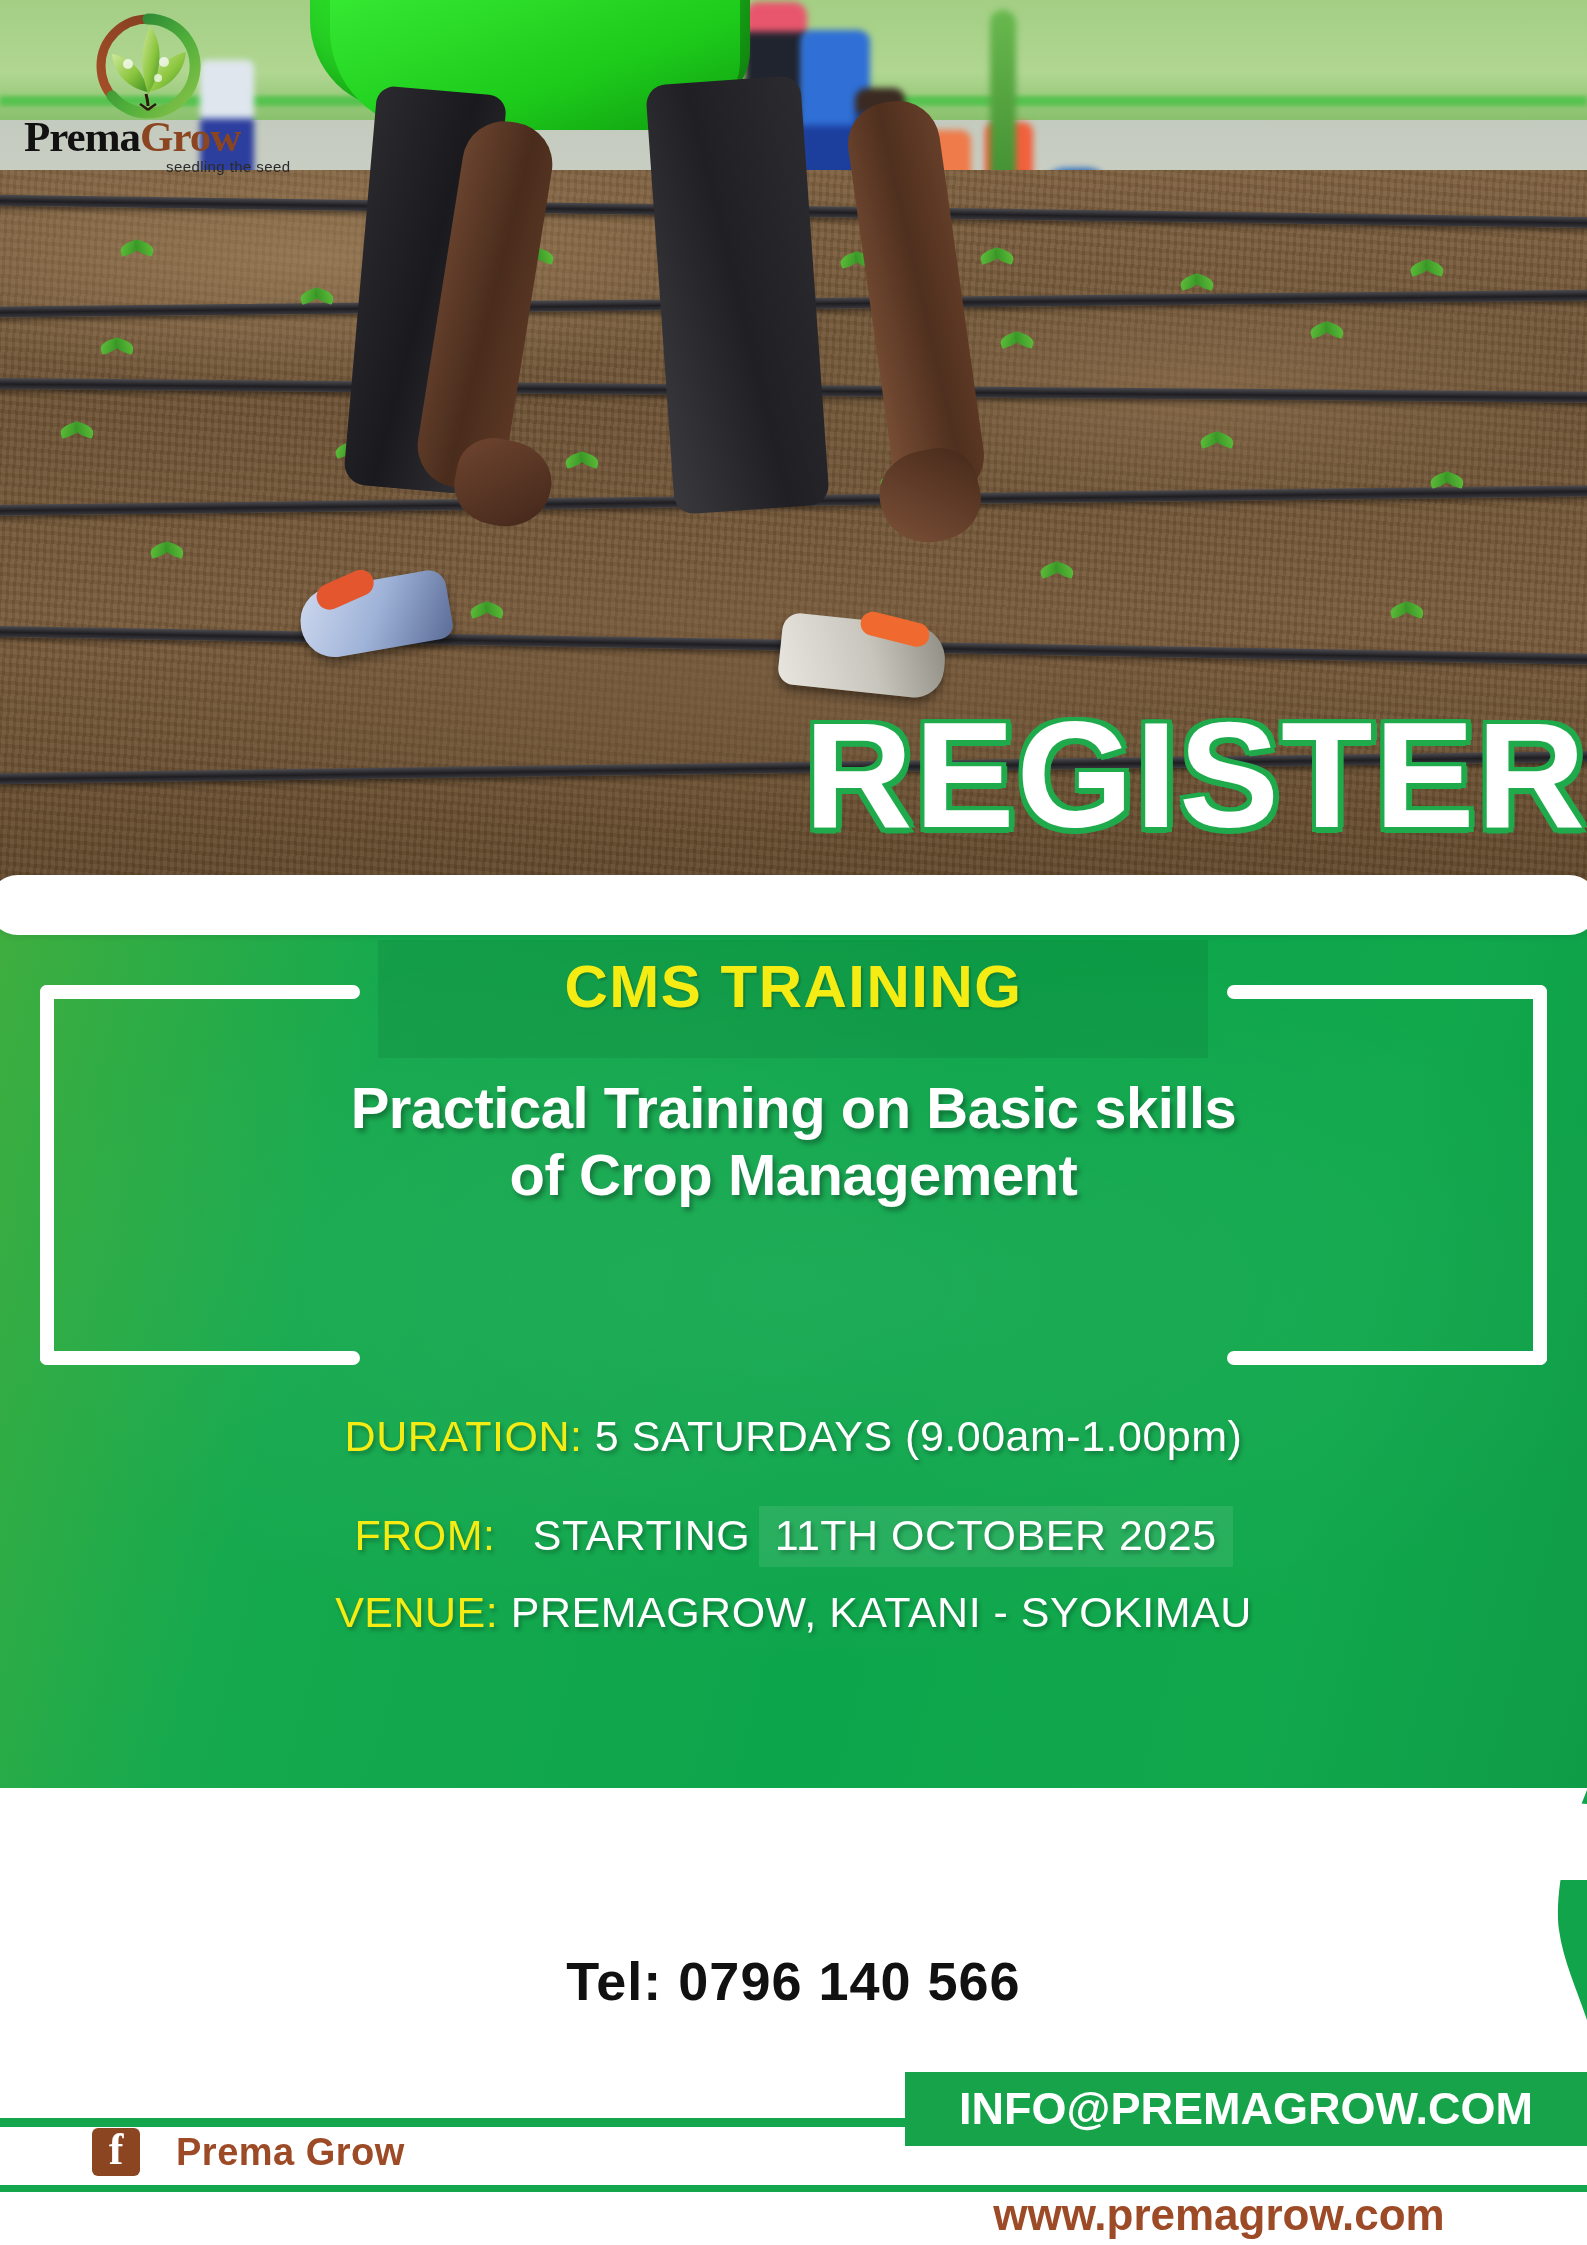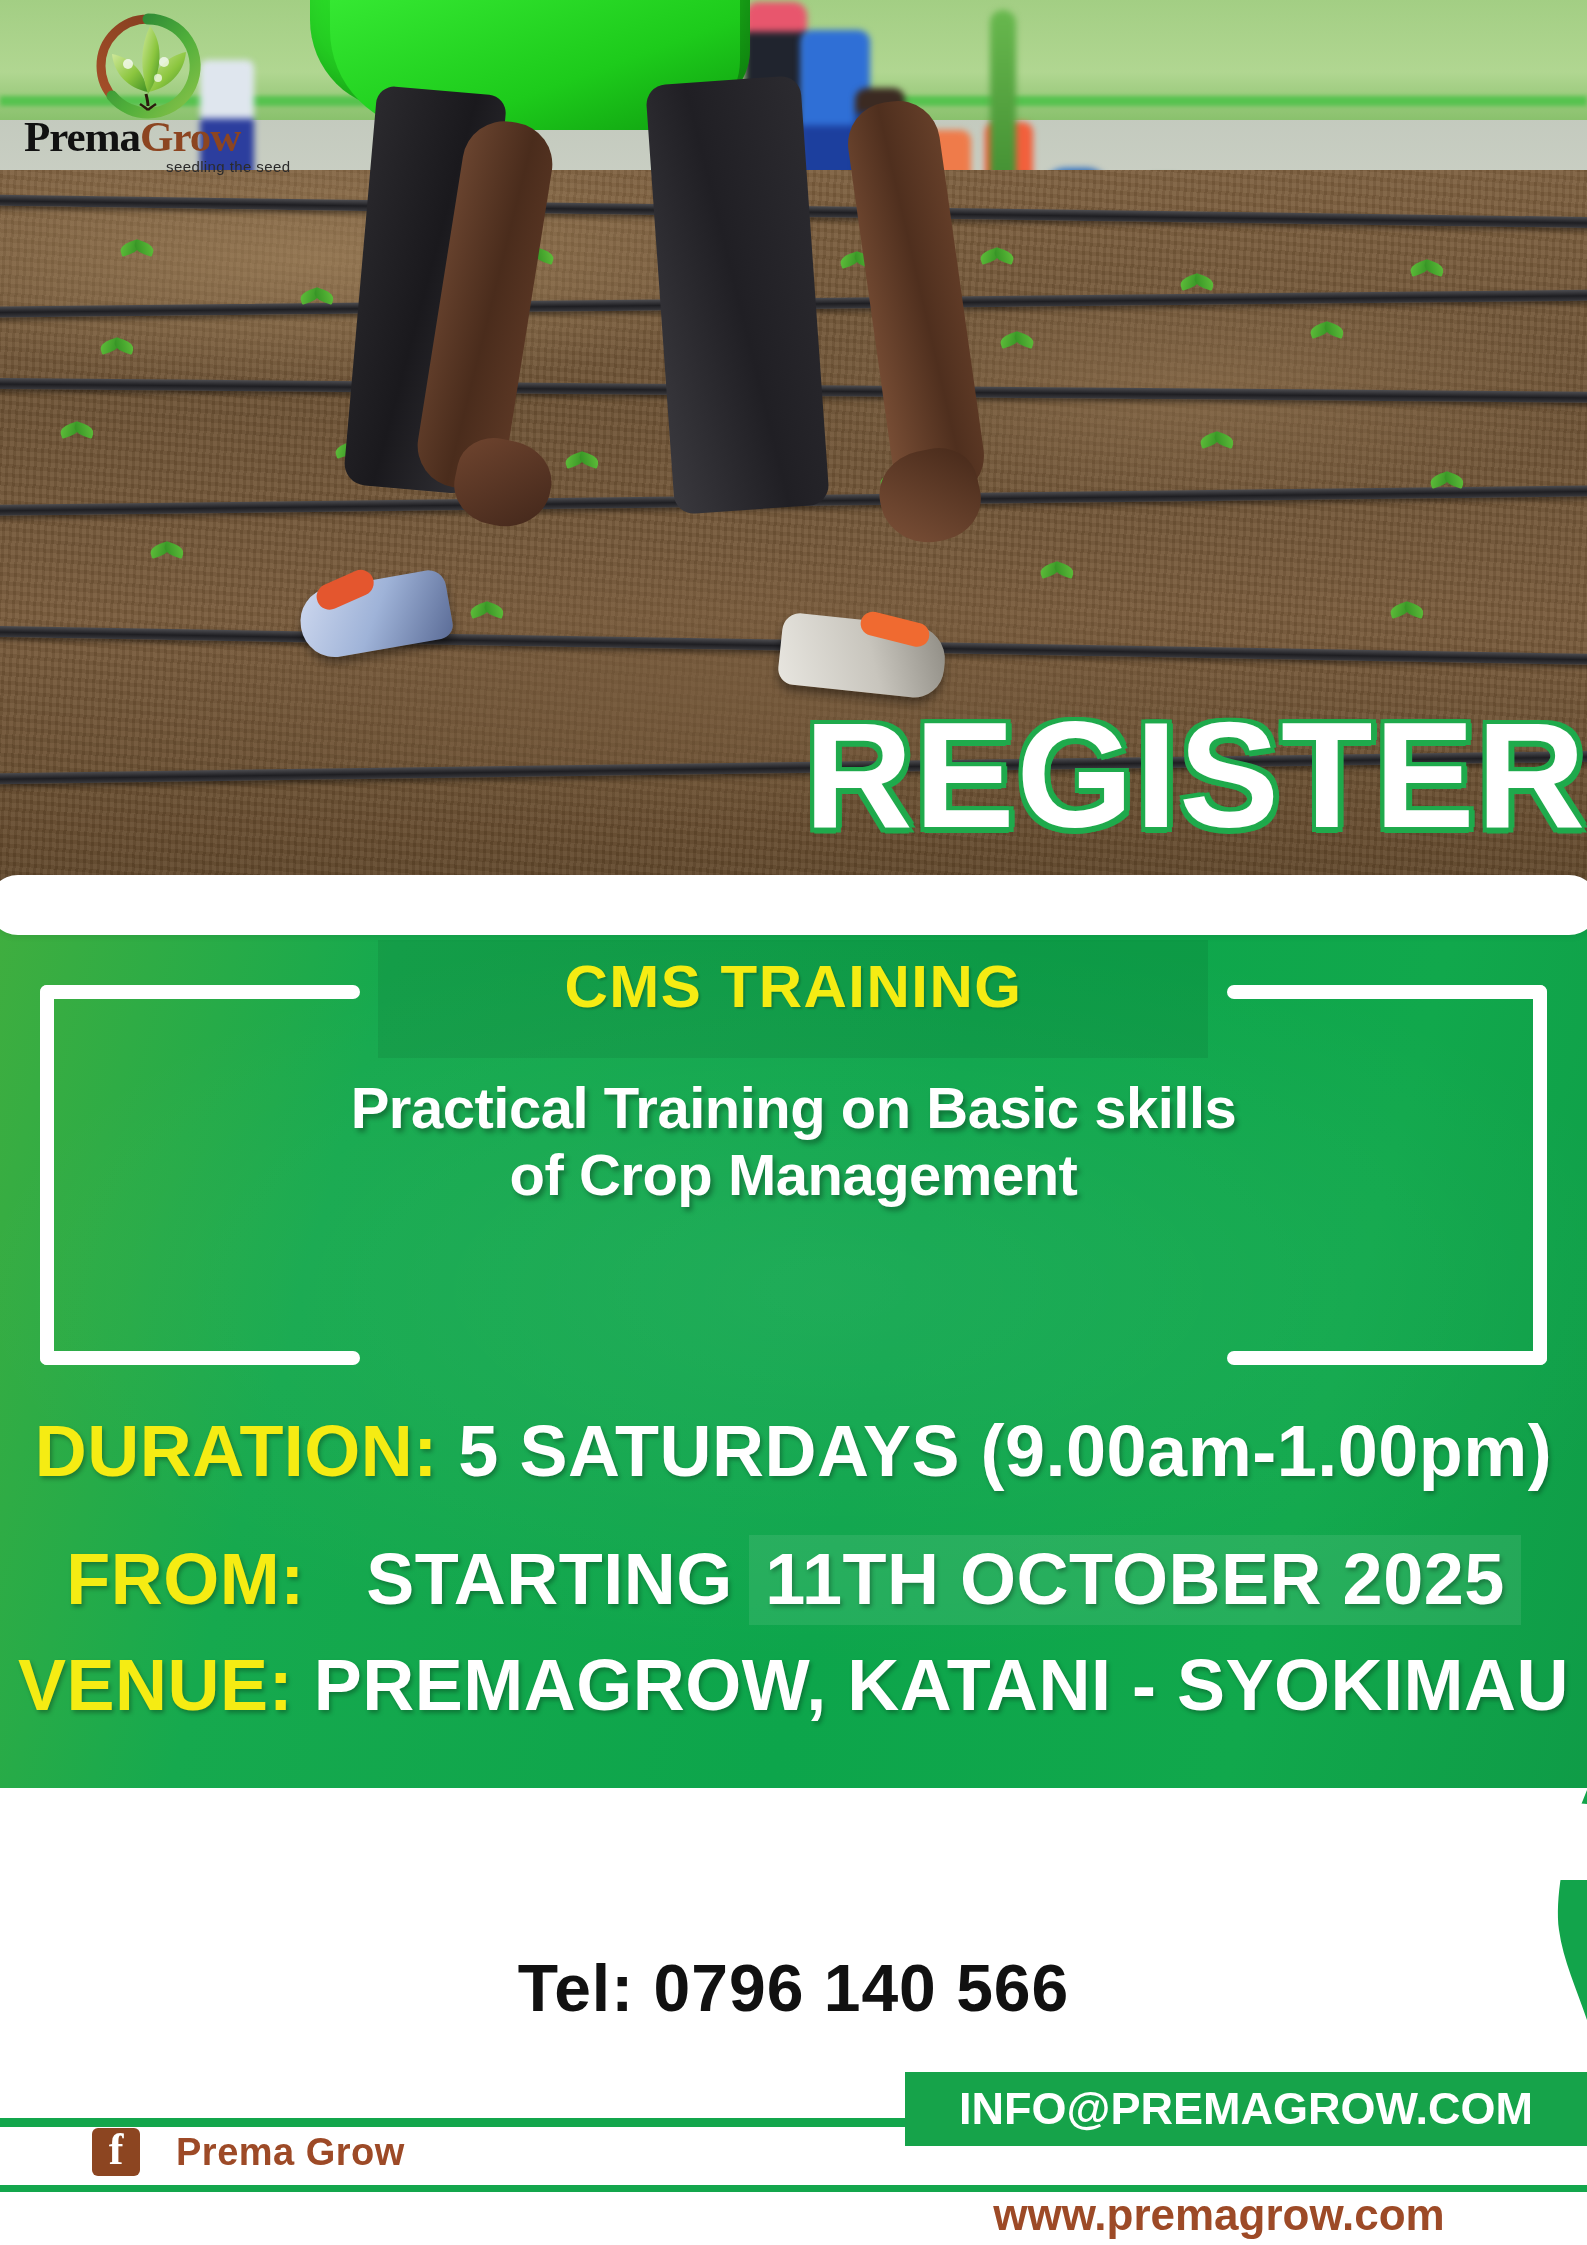--- a/index.html
+++ b/index.html
@@ -192,21 +192,21 @@
     position:absolute; left:70px; top:1075px; width:1447px; z-index:16;
     text-align:center; color:#ffffff;
     font-size:58px; font-weight:bold; line-height:1.15; letter-spacing:-.5px;
     text-shadow:3px 4px 5px rgba(0,0,0,.3);
   }
 
   
   .details { position:absolute; left:0; top:1415px; width:100%; z-index:16; text-align:center; }
   .drow {
     position:relative; display:block; white-space:nowrap;
-    font-size:72px; font-weight:bold; color:#ffffff;
+    font-size:43px; font-weight:normal; color:#ffffff;
     letter-spacing:.5px; line-height:1.0;
     font-stretch:condensed;
     text-shadow:2px 3px 4px rgba(0,0,0,.28);
   }
   .drow .lbl { color:#f5ec13; }
   .drow.r1 { margin-bottom:48px; }
   .drow.r2 { margin-bottom:24px; }
   .hl-box {
     display:inline-block; position:relative;
     background:rgba(255,255,255,.09);
@@ -222,21 +222,21 @@
   .footer {
     position:absolute; left:0; top:1788px; width:1587px; height:457px;
     background:#ffffff; z-index:12;
   }
   .contact-line {
     position:absolute; left:0; top:1884px; width:100%; text-align:center; z-index:22;
     font-size:49px; font-weight:bold; color:#9d4a27; letter-spacing:.3px;
   }
   .tel-line {
     position:absolute; left:0; top:1950px; width:100%; text-align:center; z-index:22;
-    font-size:66px; font-weight:bold; color:#111111; letter-spacing:1px;
+    font-size:54px; font-weight:bold; color:#111111; letter-spacing:1px;
   }
 
   .green-rule {
     position:absolute; left:0; top:2118px; width:1587px; height:9px;
     background:#13a64c; z-index:22;
   }
   .green-rule2 {
     position:absolute; left:0; top:2185px; width:1587px; height:7px;
     background:#13a64c; z-index:22;
   }

